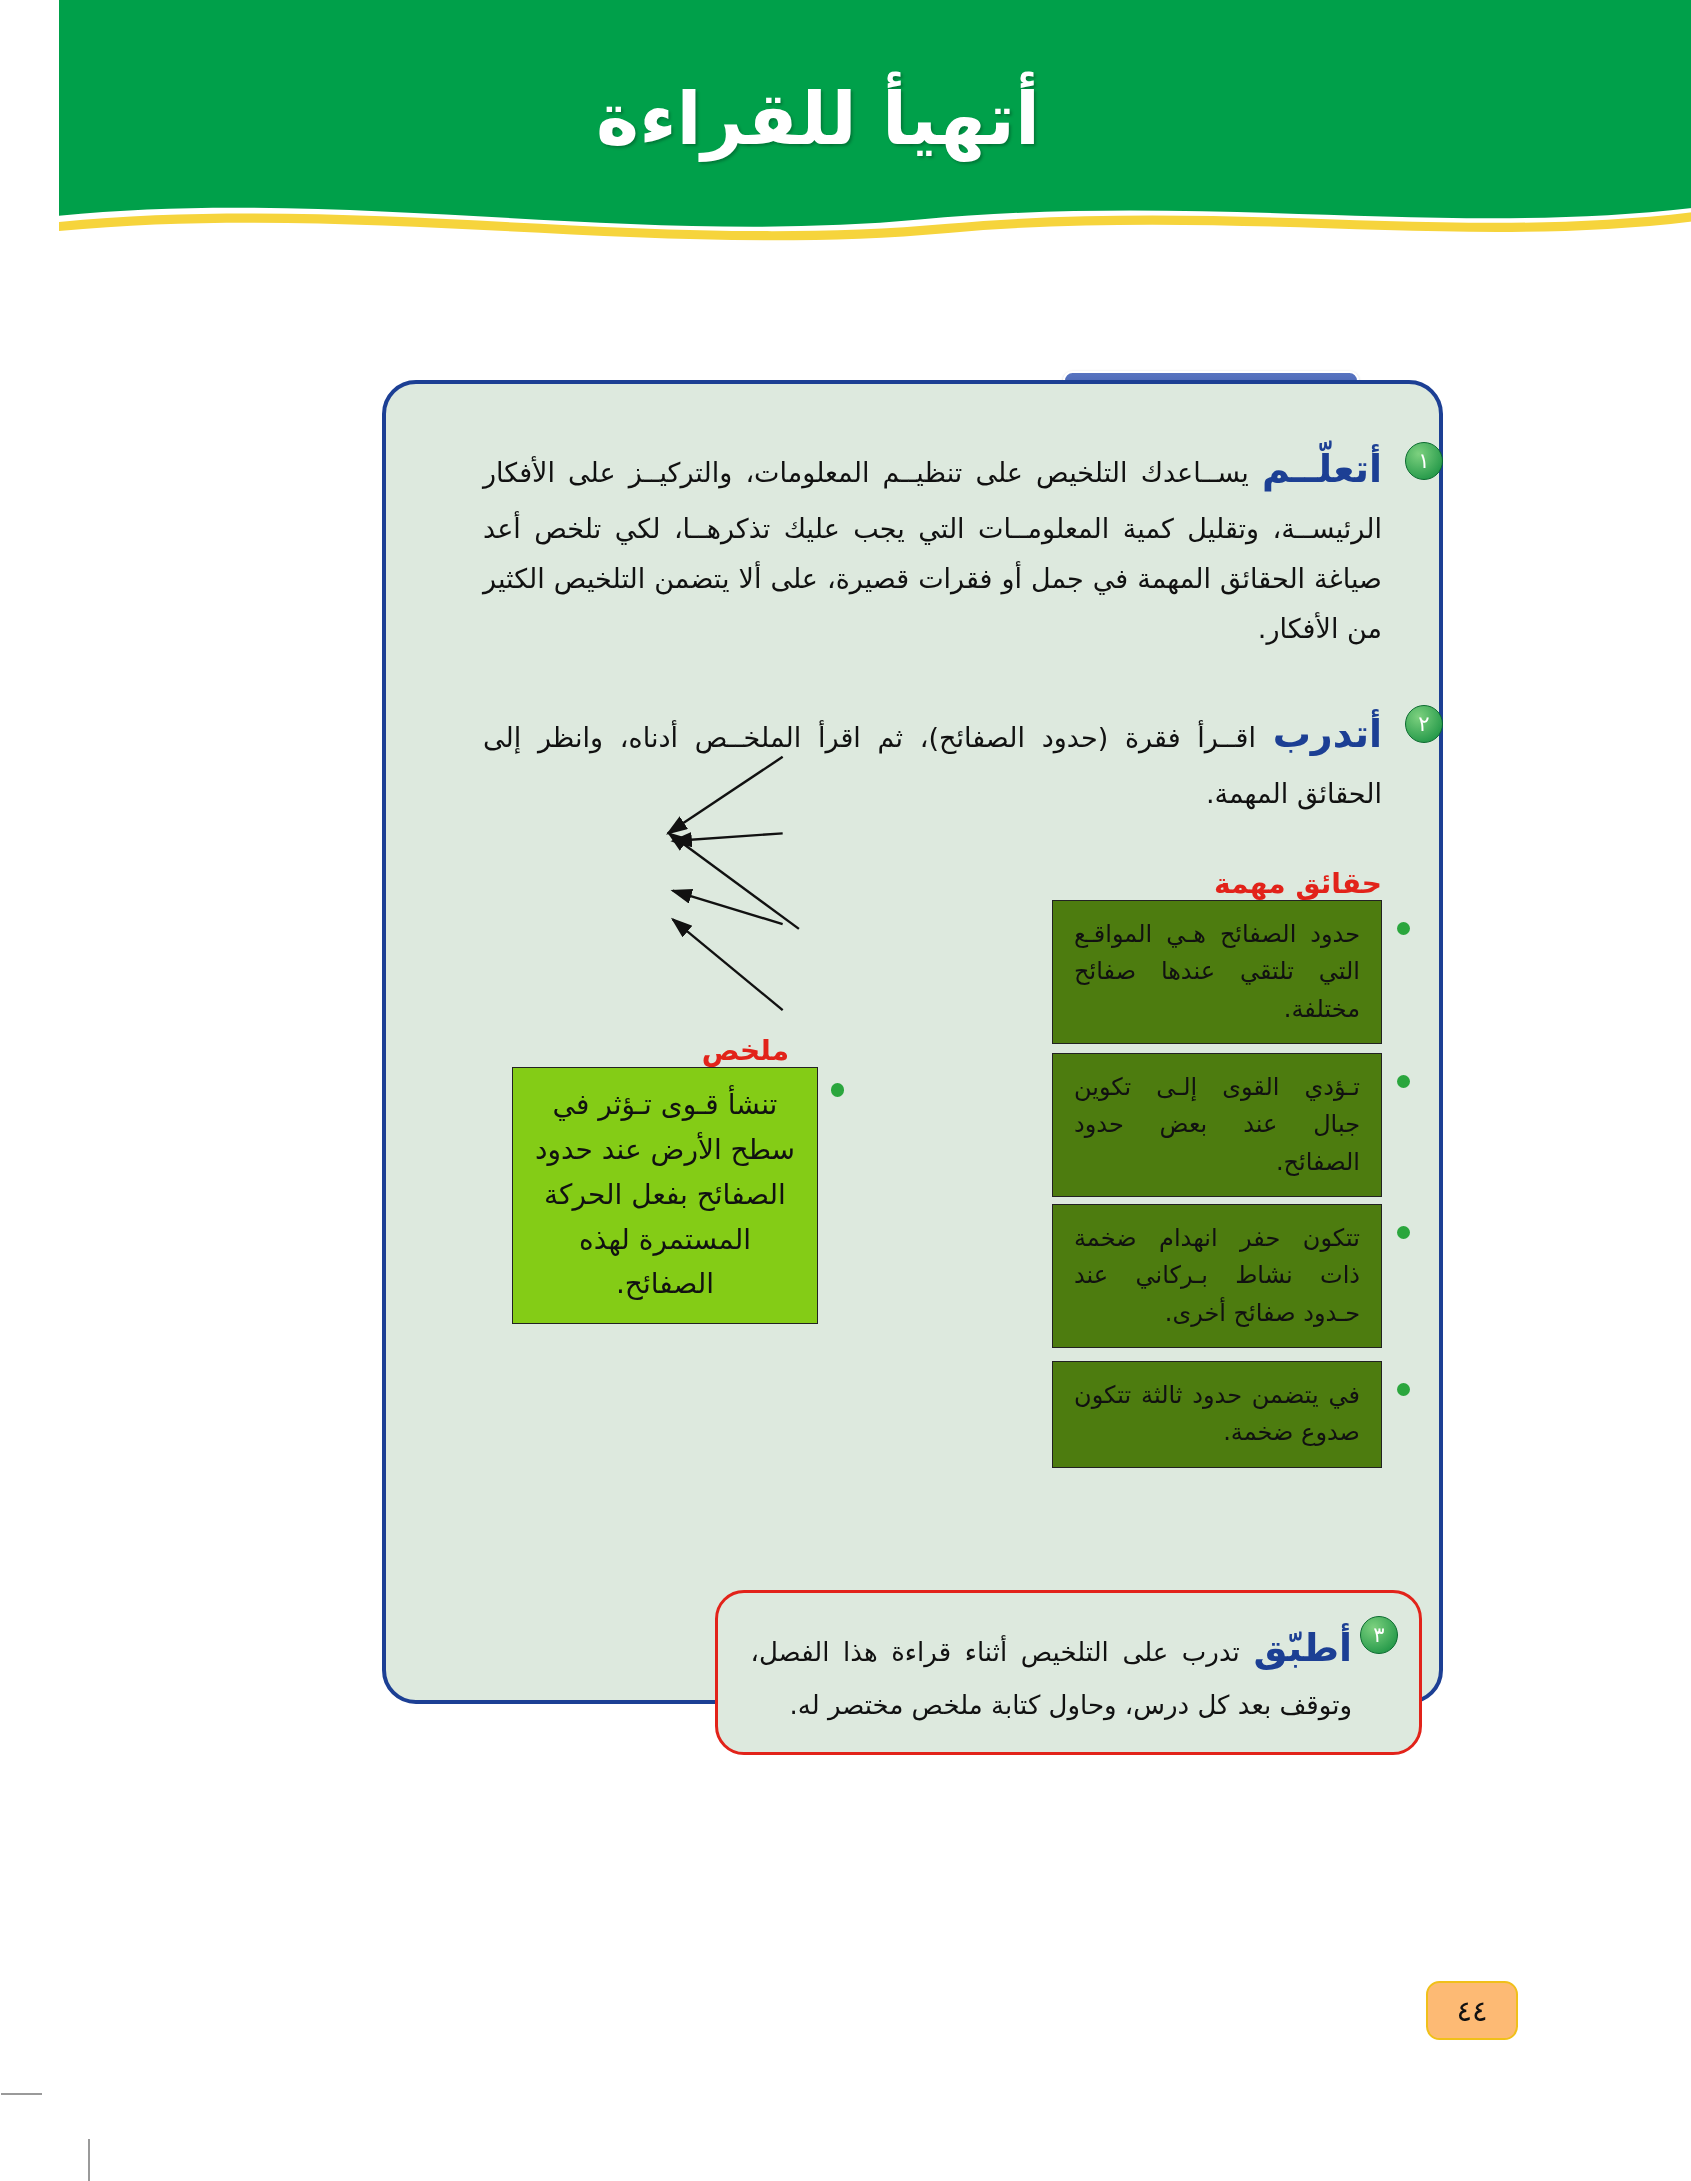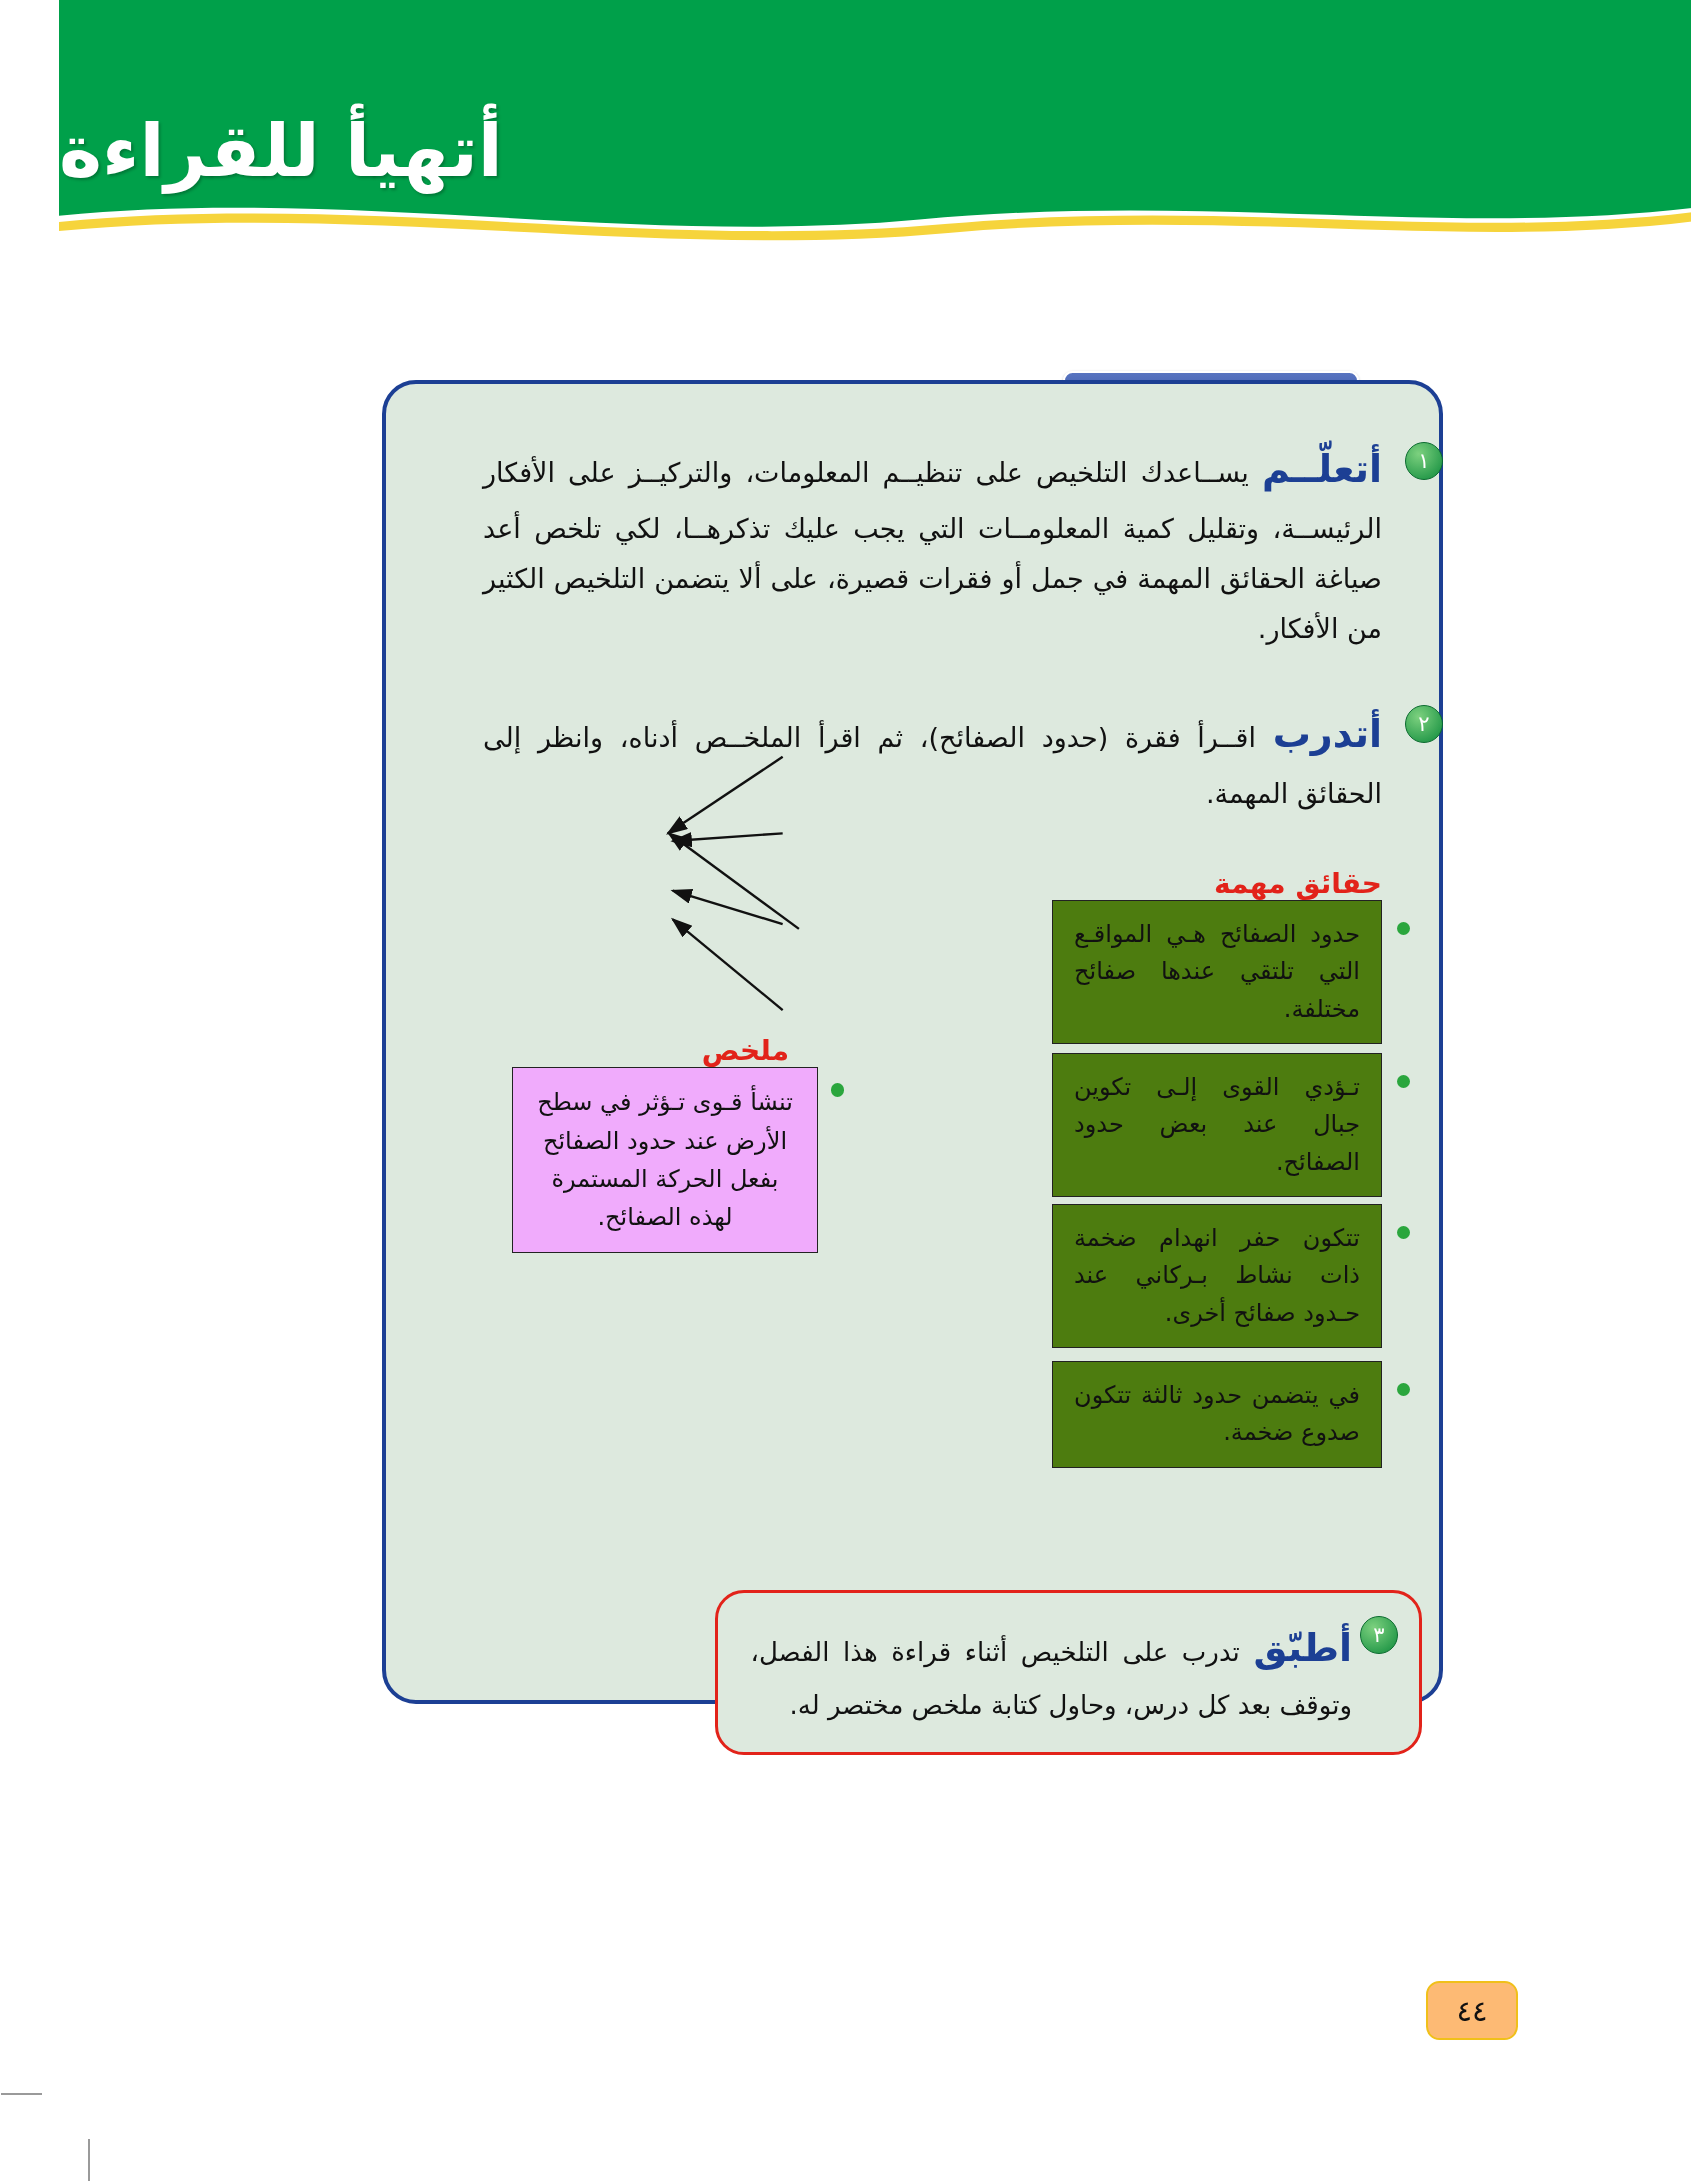--- a/index.html
+++ b/index.html
@@ -32,29 +32,28 @@
     position:absolute; left:0; right:0; bottom:-1px; height:61px;
     background:#00a04a;
   }
   .wave-white, .wave-yellow, .wave-white2 {
     position:absolute; left:0; width:100%; height:67px;
   }
   .header-title {
     position:absolute;
     right:0; left:0;
     top:76px;
-    text-align:left;
+    text-align:center;
     color:#ffffff;
     font-size:73px;
     font-weight:bold;
     letter-spacing:-1px;
     font-family:"DejaVu Sans", sans-serif;
     text-shadow:1.9px 1.9px 2.9px rgba(0,0,0,0.25);
     padding-right:115px;
-    margin-top:32px;
   }
 
   
   .watermark {
     position:absolute;
     left:0; top:899px; width:1692px;
     text-align:center;
     pointer-events:none;
     user-select:none;
   }
@@ -148,24 +147,24 @@
   }
   .fact-box .dot, .summary-box .dot {
     position:absolute;
     width:13.4px; height:13.4px; border-radius:50%;
     background:#2aa63d;
   }
   .fact-box .dot { right:-29px; top:21px; }
 
   .summary-box {
     position:absolute;
-    background:#f0abfc;
+    background:#84cc16;
     border:1.9px solid #222222;
     padding:15.3px 21px;
-    font-size:24px;
+    font-size:28px;
     line-height:1.6;
     color:#111111;
     text-align:center;
   }
   .summary-box .dot { right:-27px; top:15.3px; }
 
   
   .arrows { position:absolute; left:0; top:0; width:1061px; height:1324px; pointer-events:none; }
 
   

